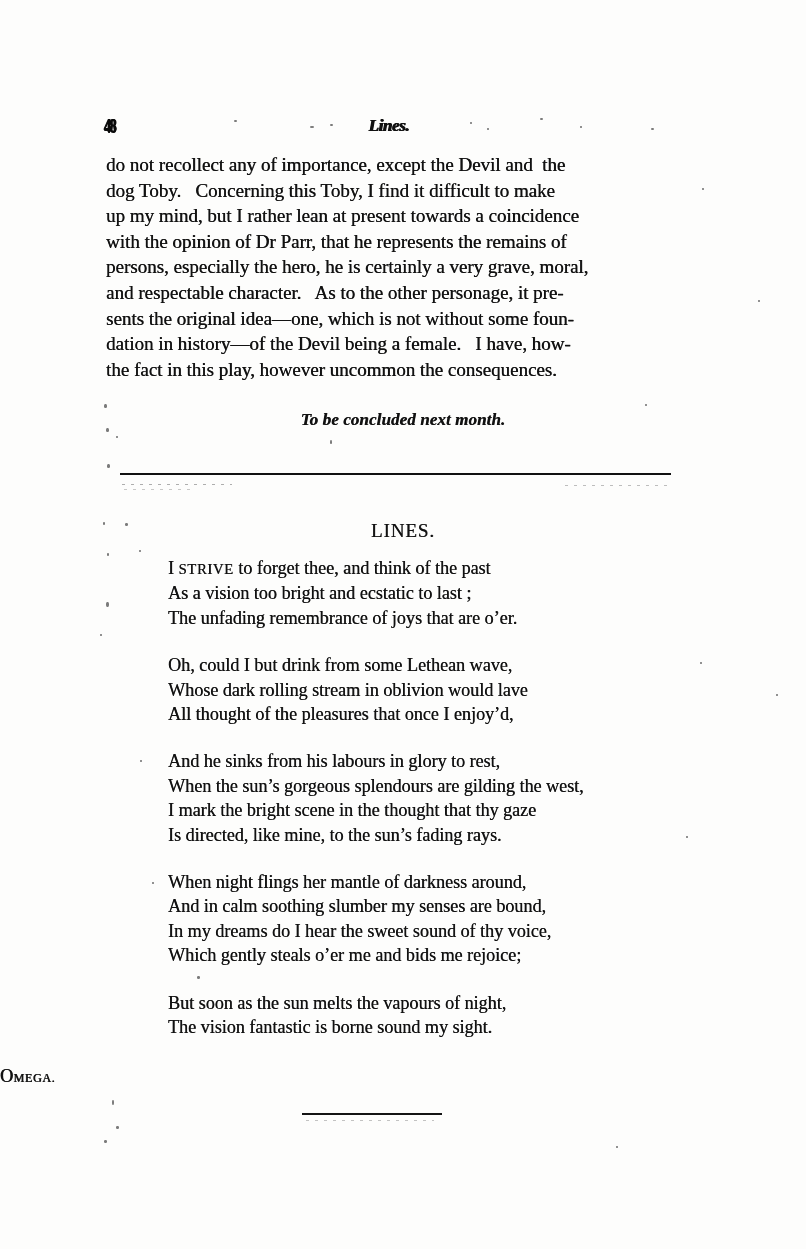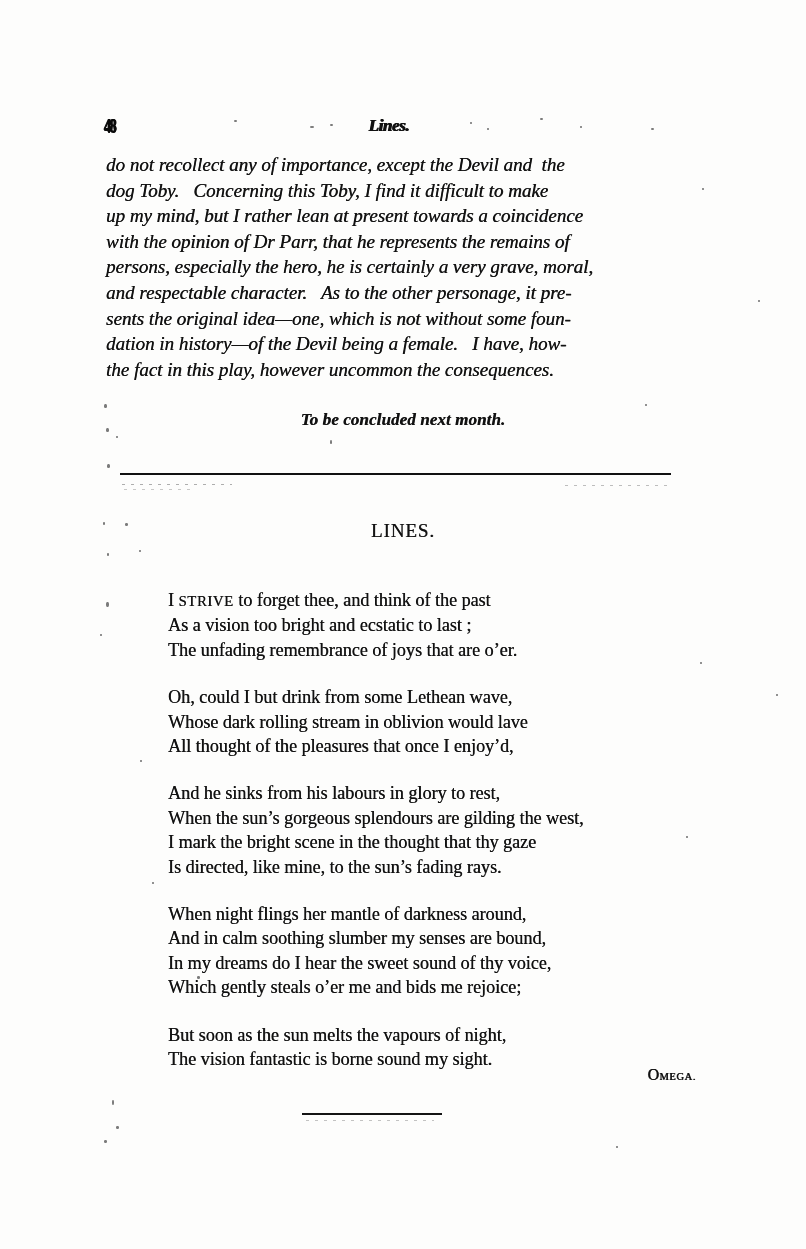--- a/index.html
+++ b/index.html
@@ -60,21 +60,20 @@
     top: 152px;
     width: 596px;
   }
   .prose .ln {
     display: block;
     font-size: 19.1px;
     line-height: 25.6px;
     white-space: pre;
     letter-spacing: -0.05px;
     text-shadow: 0.35px 0 0 rgba(0,0,0,0.85);
-    font-style: italic;
   }
 
   
   .note {
     position: absolute;
     left: 0;
     right: 0;
     top: 410px;
     text-align: center;
     font-style: italic;
@@ -122,42 +121,41 @@
     text-align: center;
     font-size: 19px;
     letter-spacing: 0.9px;
     text-shadow: 0.3px 0 0 rgba(0,0,0,0.7);
   }
   .poem {
     position: absolute;
     left: 168px;
     top: 556px;
     width: 520px;
-    margin-top: 32px;
   }
   .stanza { margin-bottom: 23px; }
   .poem .ln {
     display: block;
     font-size: 18.2px;
     line-height: 24.4px;
     white-space: pre;
     letter-spacing: -0.05px;
     text-shadow: 0.3px 0 0 rgba(0,0,0,0.78);
   }
   .sc {
     font-size: 0.81em;
     letter-spacing: 0.6px;
   }
   .signature {
     position: absolute;
     left: 0;
     top: 1066px;
     width: 696px;
-    text-align: right;
-    font-size: 13px;
+    text-align: left;
+    font-size: 15px;
     letter-spacing: 0.3px;
     text-shadow: 0.45px 0 0 rgba(0,0,0,0.85), -0.3px 0.3px 0 rgba(0,0,0,0.5);
   }
   .signature .cap { font-size: 1.22em; }
 
   
   .speck {
     position: absolute;
     background: #2b2b2b;
     border-radius: 40%;

